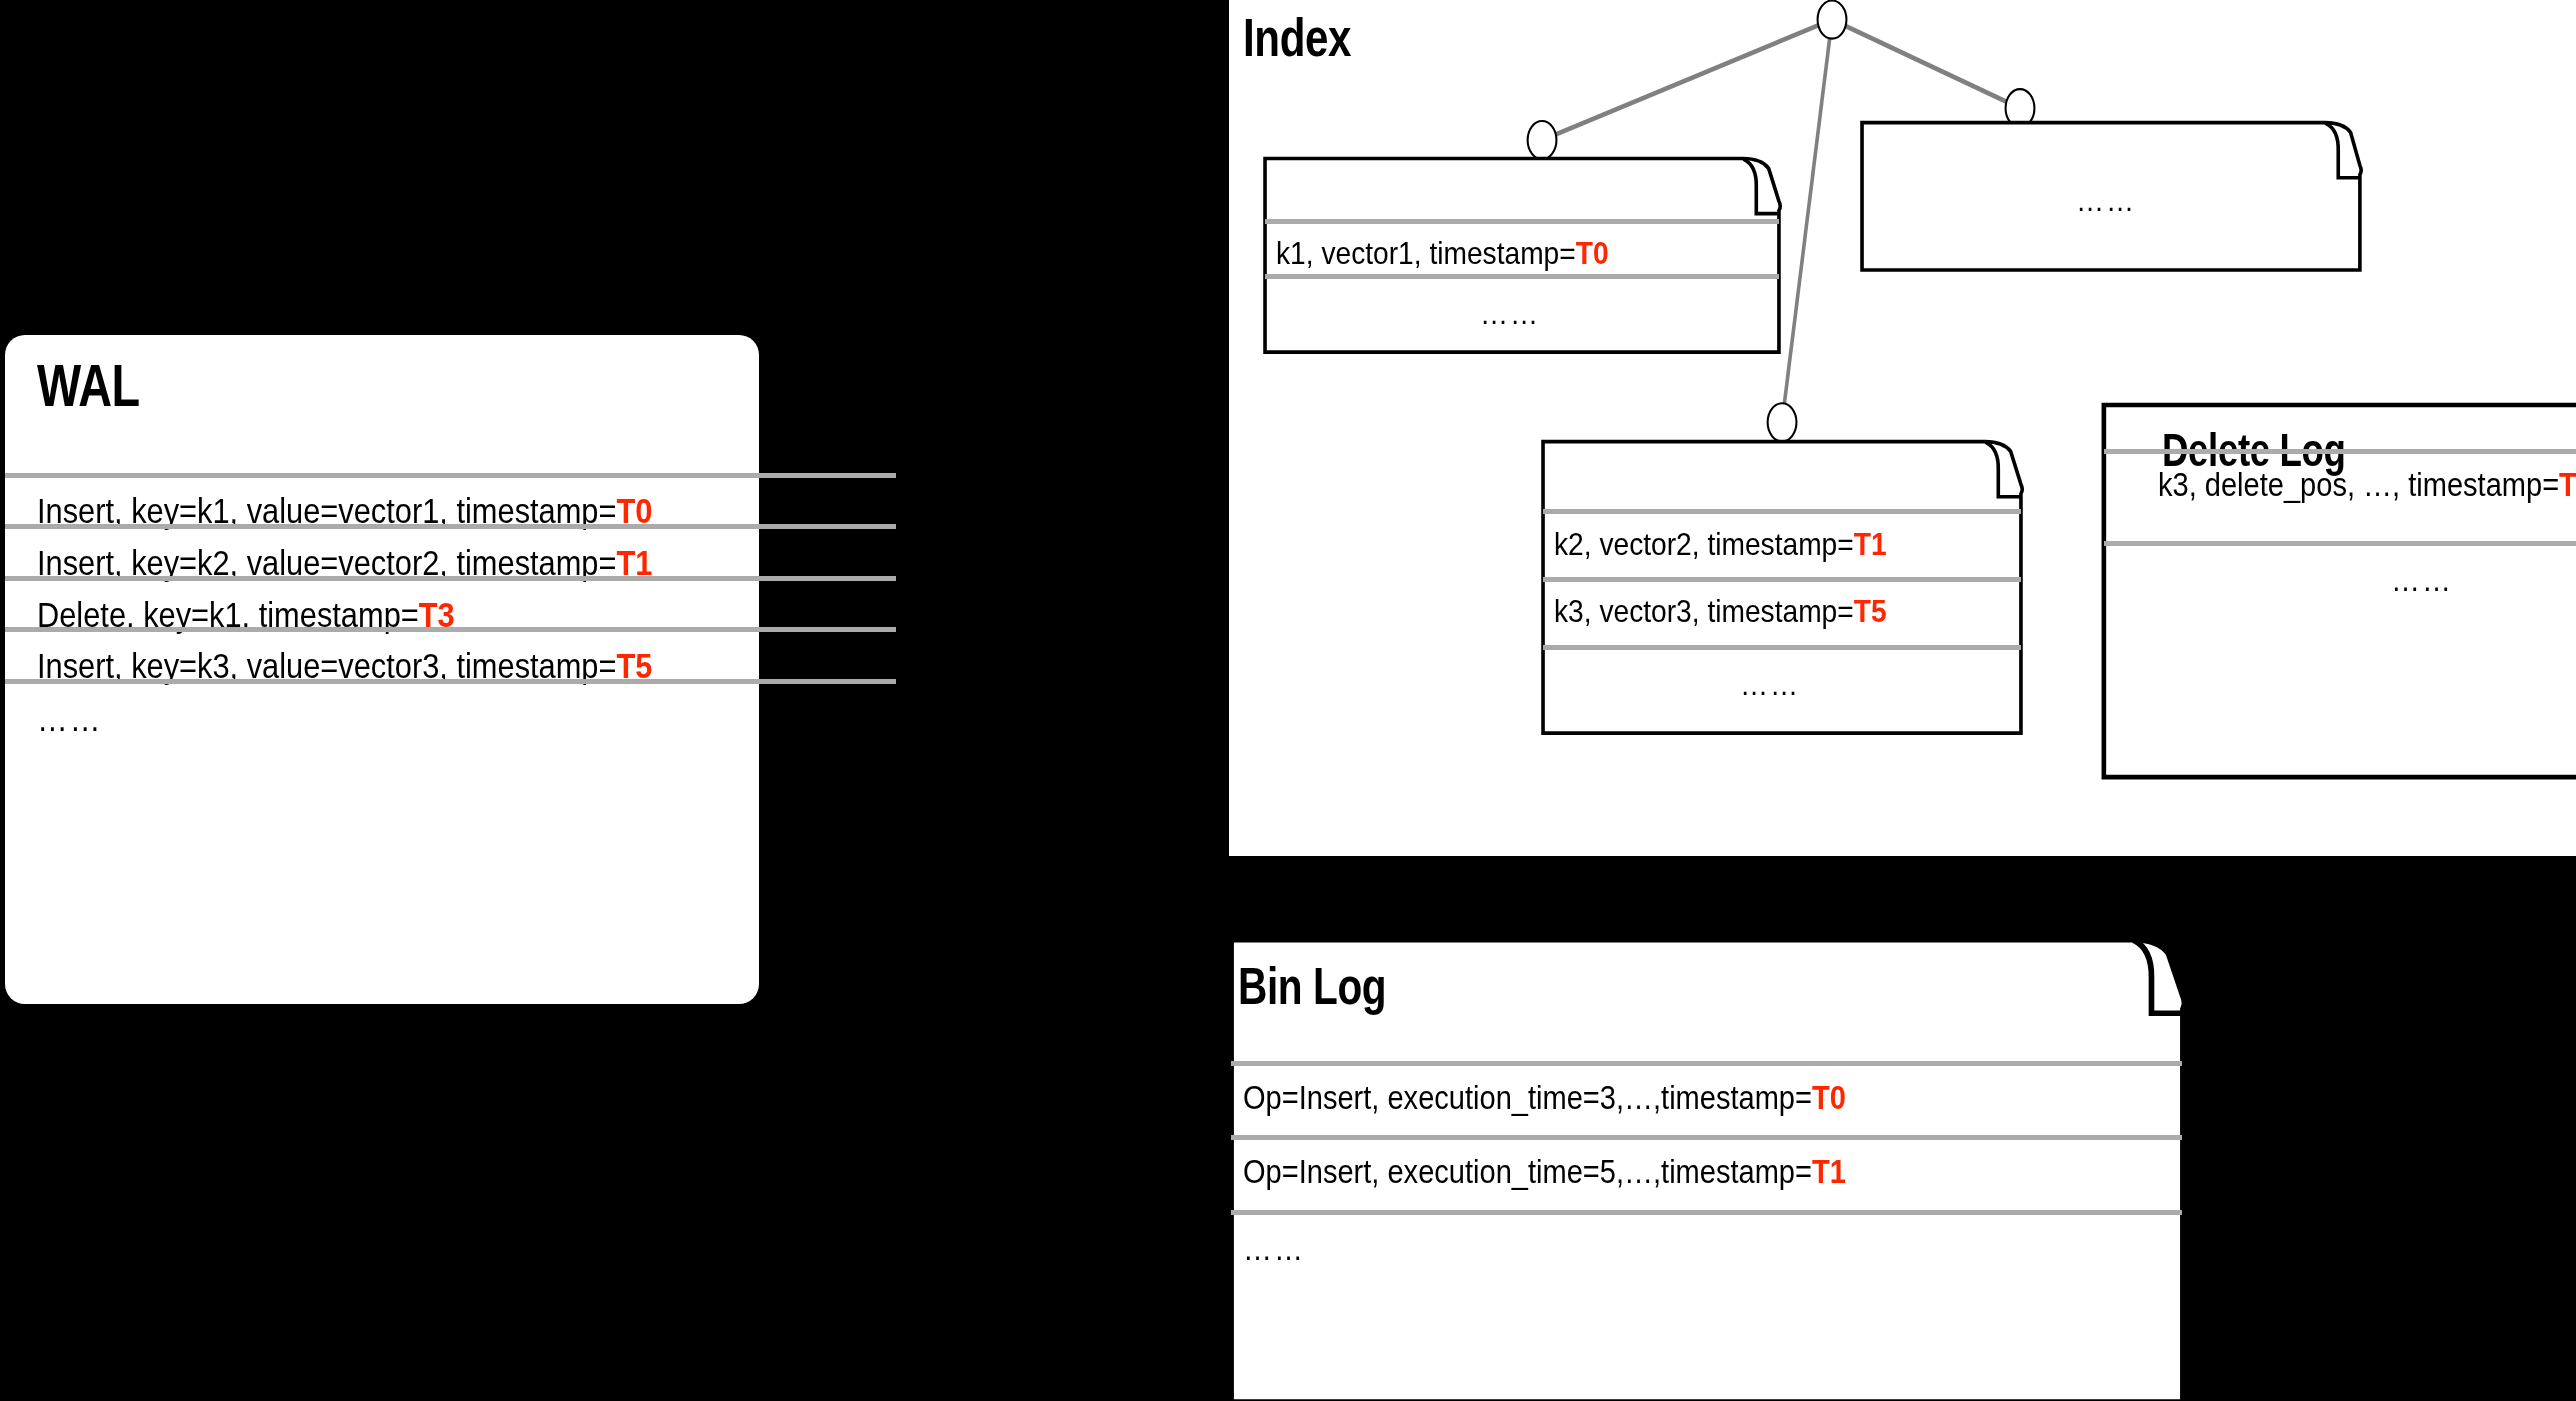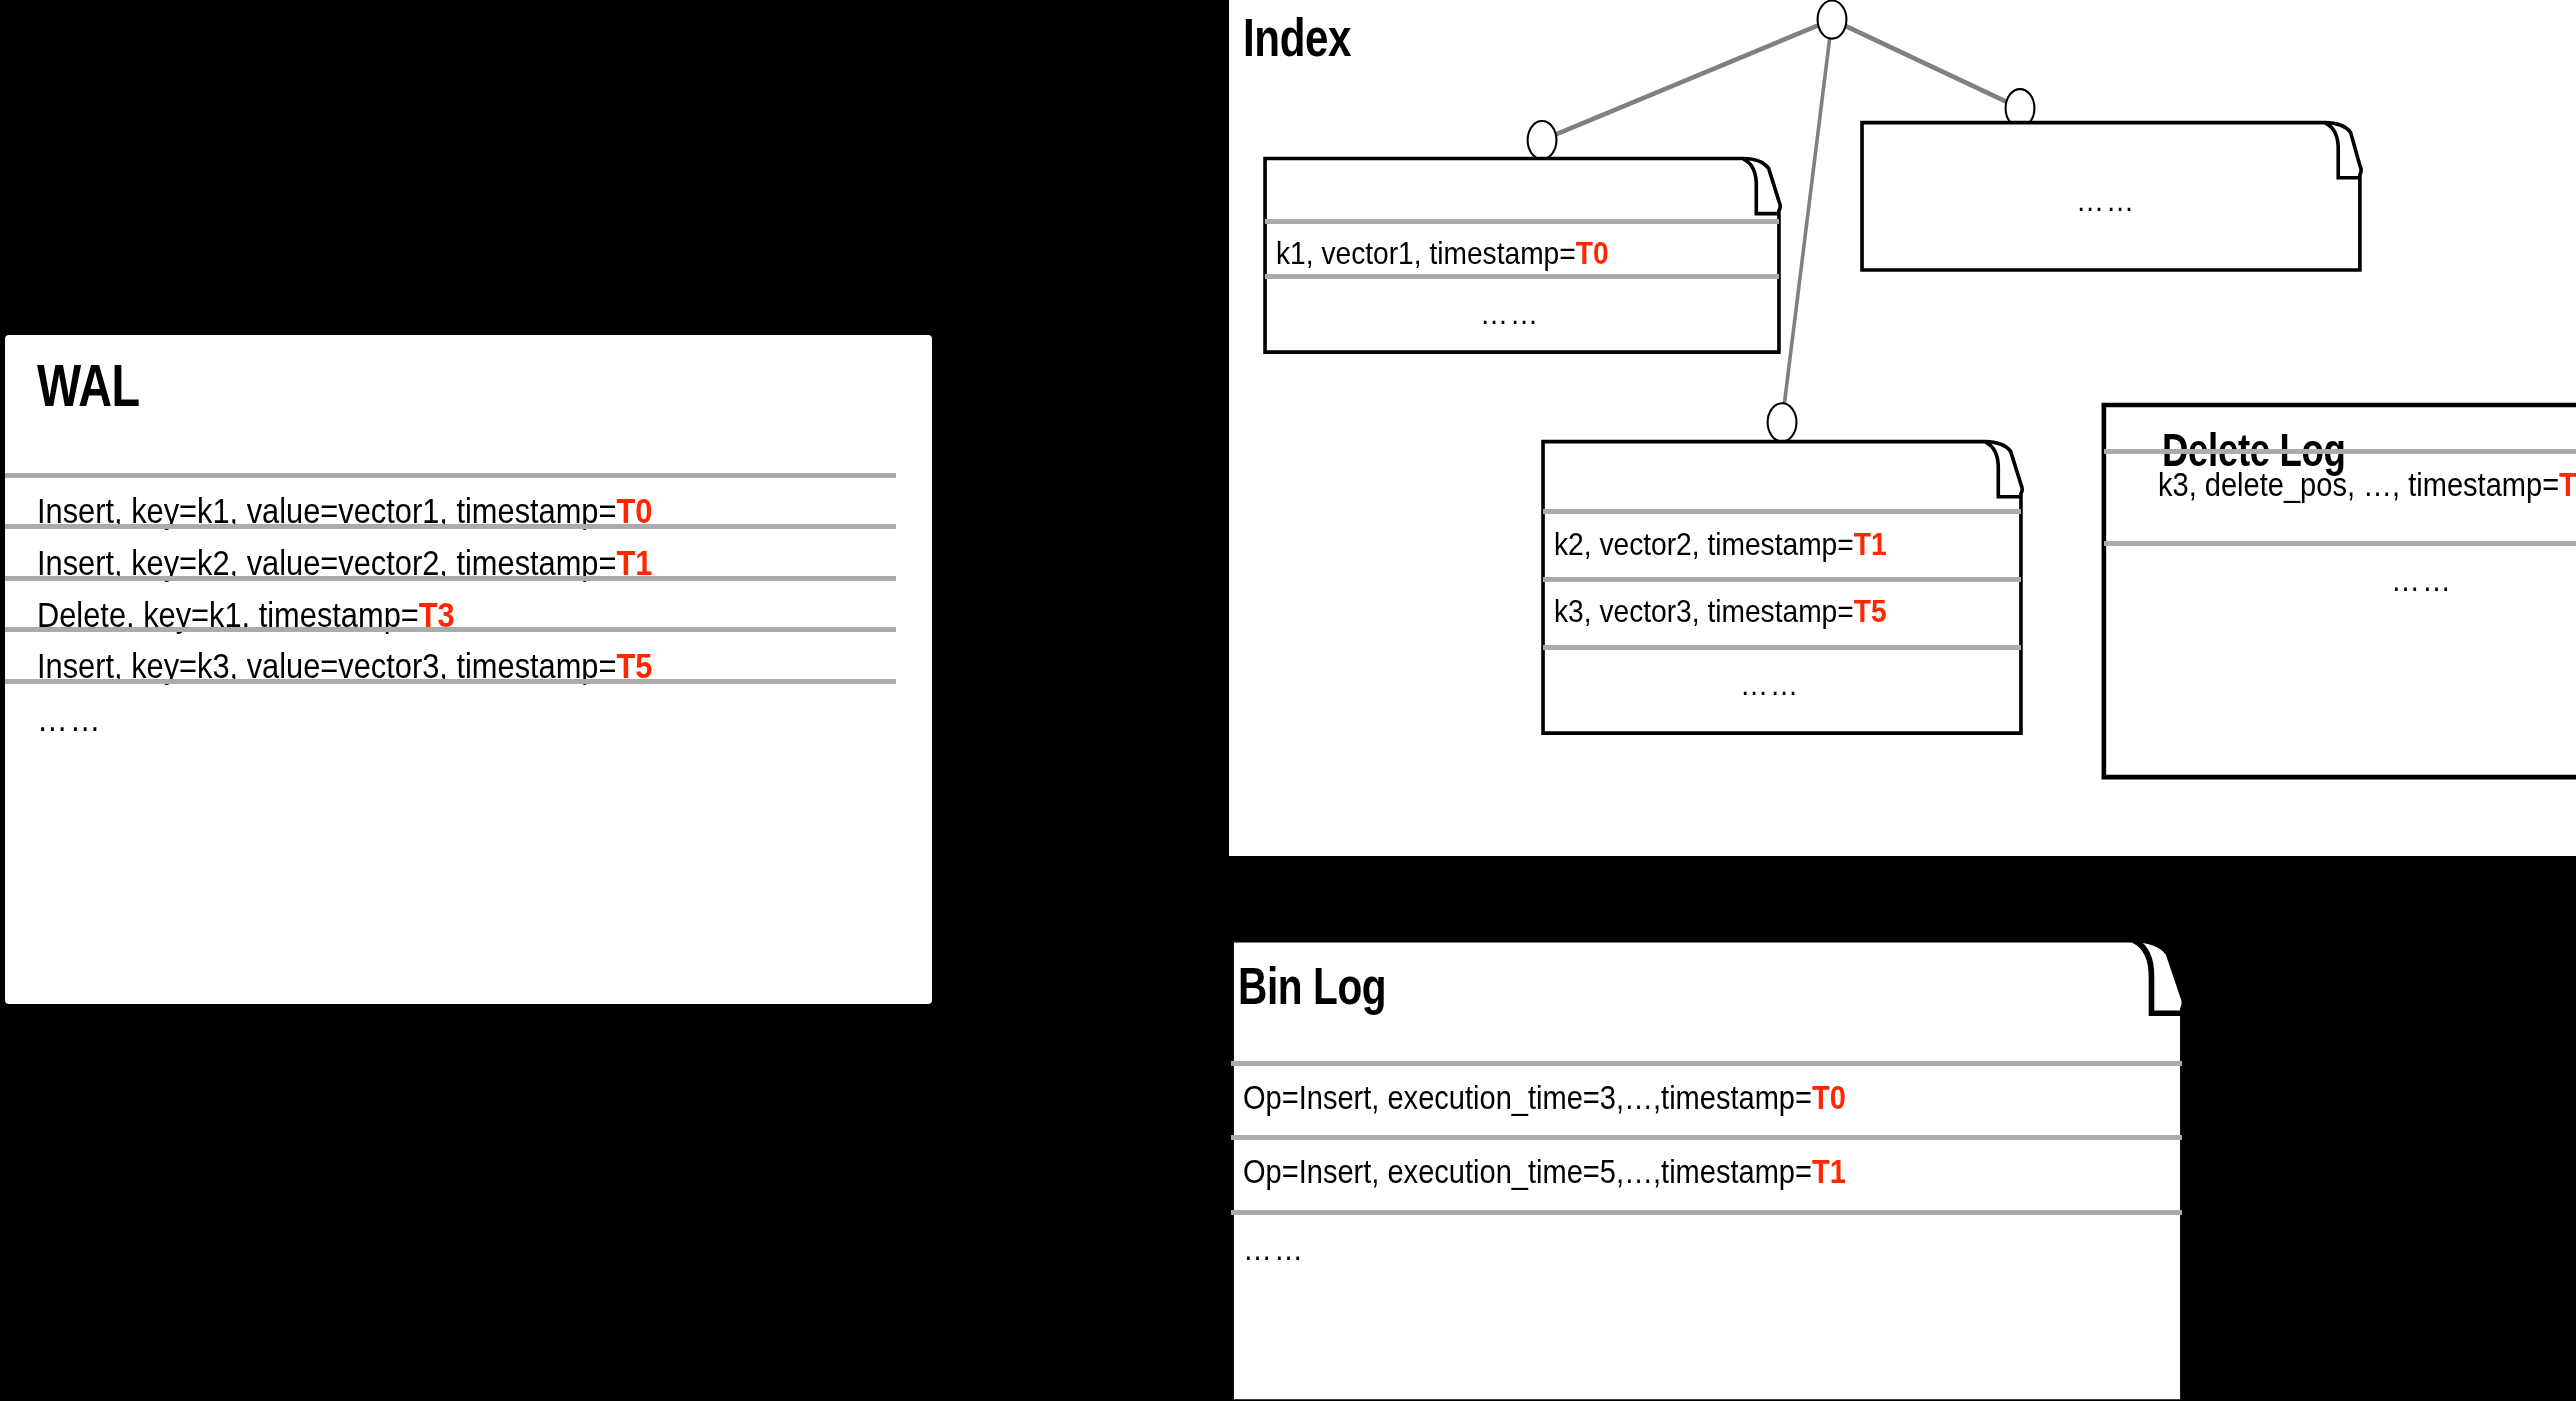--- a/index.html
+++ b/index.html
@@ -1,19 +1,19 @@
 <!DOCTYPE html>
 <html style="font-size:8.2px"><head>
 <meta charset="utf-8">
 <style>
   html,body{margin:0;padding:0;background:#000;}
   body{width:2817px;height:1402px;position:relative;overflow:hidden;
        font-family:"Liberation Sans","DejaVu Sans",sans-serif;}
   .panel{position:absolute;background:#fff;box-sizing:border-box;}
-  .wal{left:5.2px;top:335px;width:927px;height:669px;border-radius:4px;}
+  .wal{left:5.2px;top:335px;width:754px;height:669px;border-radius:20px;}
   .index{left:1229px;top:0px;width:1582px;height:856px;}
   .title{position:absolute;font-weight:bold;color:#000;
          font-stretch:condensed;transform:scaleX(.78);transform-origin:left center;
          letter-spacing:-0.5px;white-space:nowrap;}
   .row-text{position:absolute;white-space:nowrap;color:#000;
             transform:scaleX(.88);transform-origin:left center;}
   .sep{position:absolute;background:#ababab;height:4.6px;}
   .ts{color:#ff2600;font-weight:bold;}
   .dots{position:absolute;white-space:nowrap;color:#000;letter-spacing:2.1px;
         transform:scaleX(.88);transform-origin:left center;}

